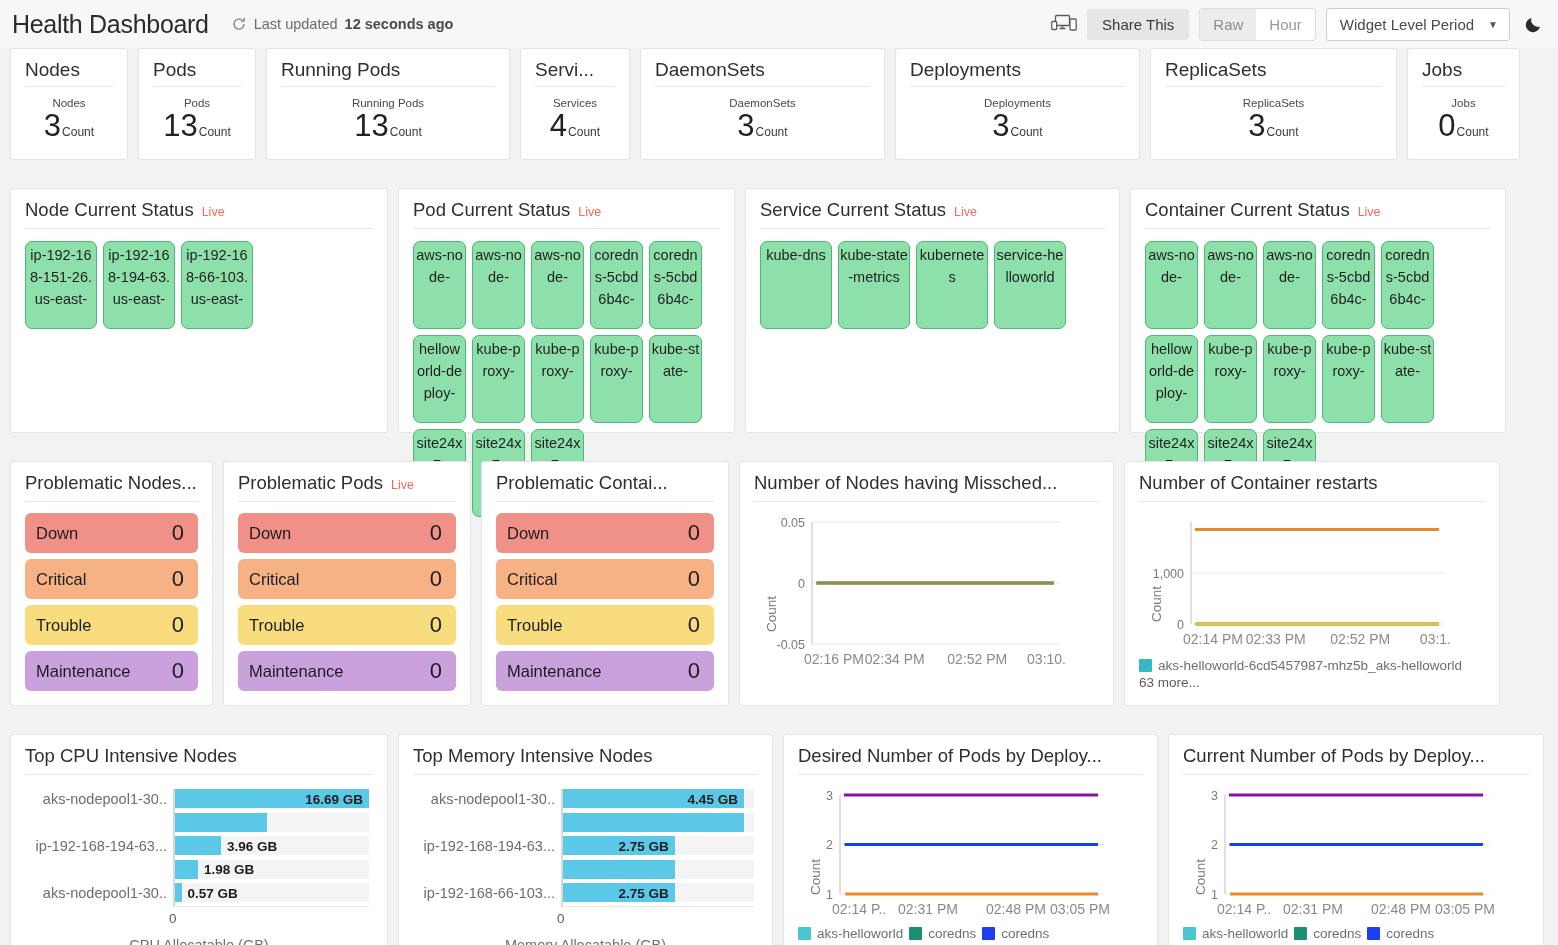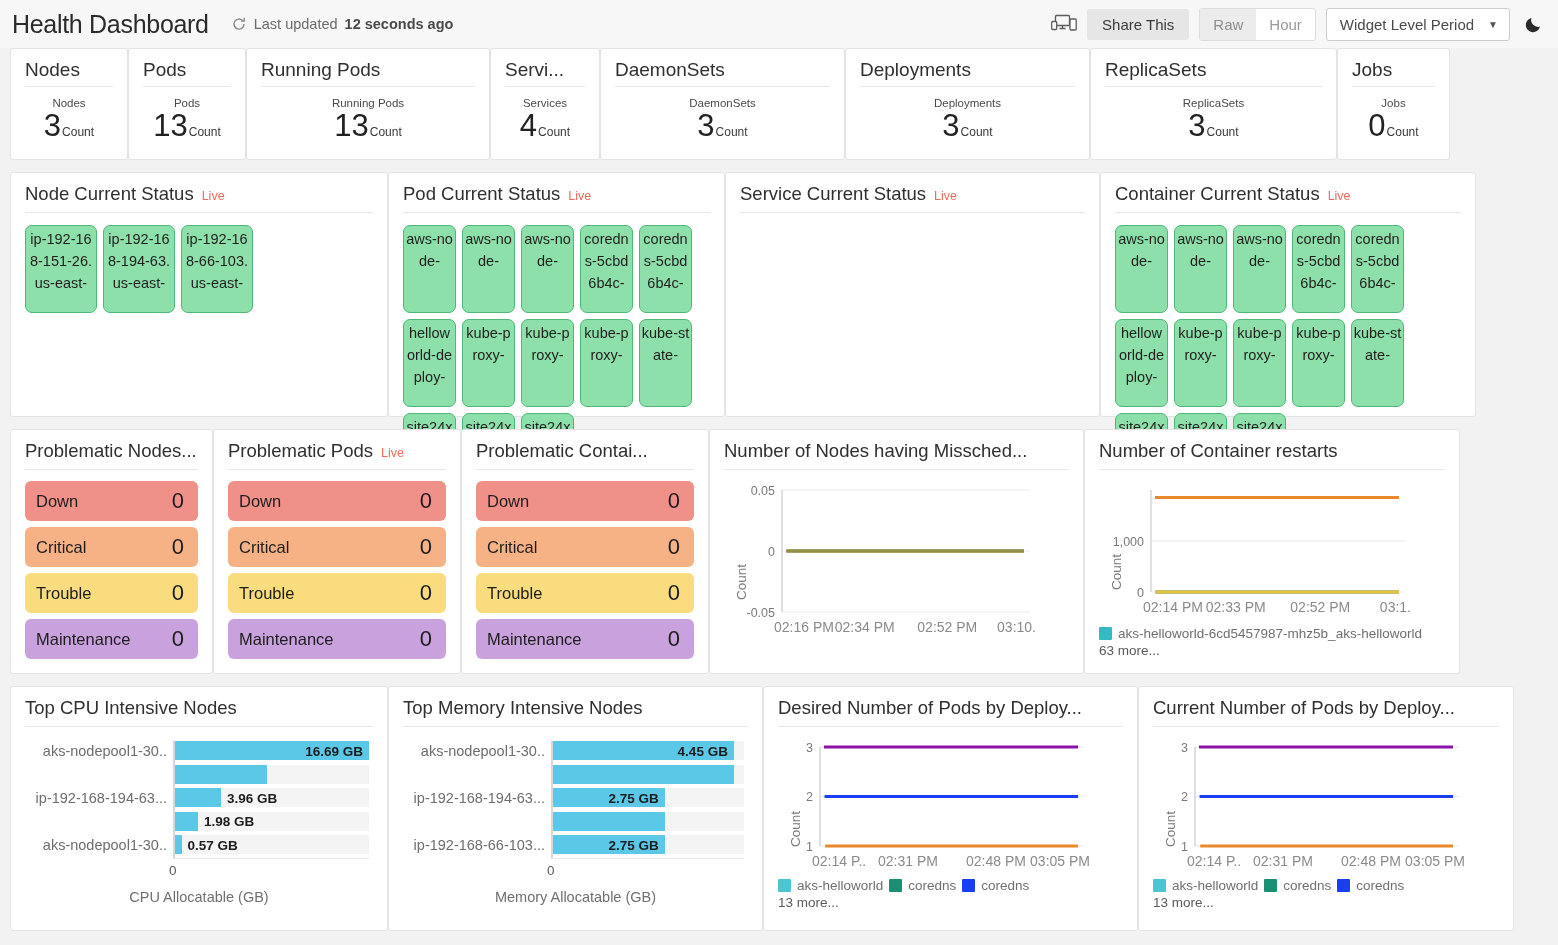--- a/index.html
+++ b/index.html
@@ -71,21 +71,21 @@
     padding: 7px 11px 7px 13px;
     font-size: 15px;
     color: #4a4a4a;
     cursor: pointer;
   }
   .caret { font-size: 10px; color: #555; }
   .moon-icon { width: 20px; height: 20px; color: #2b2b2b; margin-left: 4px; cursor: pointer; }
 
   
   .grid { padding: 0 10px; }
-  .row { display: flex; gap: 0; margin-bottom: 12px; }
+  .row { display: flex; gap: 10px; margin-bottom: 28px; }
   .card {
     background: #fff;
     border: 1px solid #e4e4e4;
     border-radius: 3px;
     padding: 10px 14px 8px 14px;
     position: relative;
   }
 
   
   .kpi { height: 112px; display: flex; flex-direction: column; }
@@ -383,20 +383,26 @@
       <div class="tile">site24x7-</div>
       <div class="tile">site24x7-</div>
       <div class="tile">site24x7-</div>
         </div>
   </div>
   <div class="card status-panel" style="width:375px">
     <div class="panel-title">
       <span>Service Current Status</span>
       <span class="live-badge">Live</span>
     </div>
+    <div class="tile-wrap">
+      <div class="tile wide">kube-dns</div>
+      <div class="tile wide">kube-state-metrics</div>
+      <div class="tile wide">kubernetes</div>
+      <div class="tile wide">service-helloworld</div>
+        </div>
   </div>
   <div class="card status-panel" style="width:376px">
     <div class="panel-title">
       <span>Container Current Status</span>
       <span class="live-badge">Live</span>
     </div>
     <div class="tile-wrap">
       <div class="tile">aws-node-</div>
       <div class="tile">aws-node-</div>
       <div class="tile">aws-node-</div>

